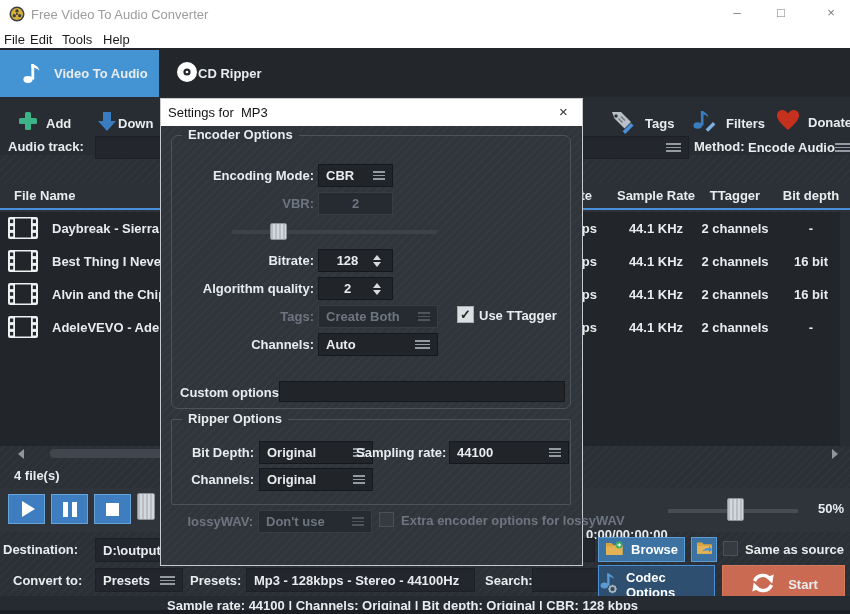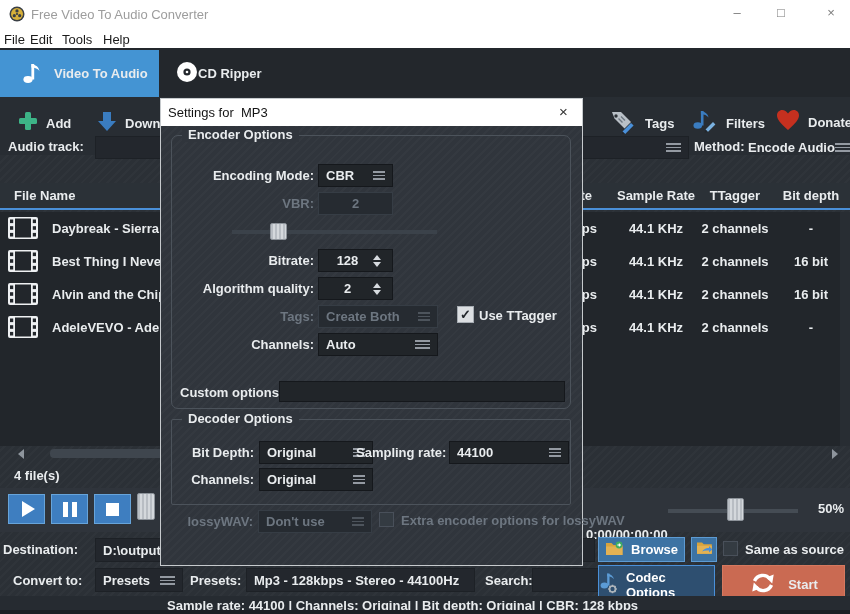--- a/index.html
+++ b/index.html
@@ -101,21 +101,21 @@
   <div class="abs" style="left:0;top:97px;width:850px;height:58px;background:#282d33;">
     <div class="abs" style="left:18px;top:14px;display:flex;align-items:center;gap:8px;">
       <span>
         <svg width="20" height="20" viewBox="0 0 20 20">
             <rect x="7" y="1" width="6" height="18" rx="1.5" fill="#3db487"></rect>
             <rect x="1" y="7" width="18" height="6" rx="1.5" fill="#3db487"></rect>
           </svg>
       </span>
       <span class="lbl">Add</span>
     </div>
-    <div class="abs" style="left:96px;top:13px;display:flex;align-items:center;gap:7px;">
+    <div class="abs" style="left:96px;top:13px;display:flex;align-items:center;gap:0;">
       <span>
         <svg width="22" height="22" viewBox="0 0 22 22">
             <polygon points="11,21 2,11 7,11 7,2 15,2 15,11 20,11" fill="#3a7cc0"></polygon>
           </svg>
       </span>
       <span class="lbl">Down</span>
     </div>
     <div class="abs" style="left:610px;top:12px;display:flex;align-items:center;gap:7px;">
       <span>
         <svg width="28" height="25" viewBox="0 0 28 25">
@@ -407,21 +407,21 @@
         <span class="mi"></span>
       </div>
 
       <span class="abs lbl" style="left:8px;top:249px;">Custom options:</span>
       <div class="abs field" style="left:107px;top:245px;width:286px;height:21px;">
         <span></span>
       </div>
     </div>
 
     <div class="abs gbox" style="left:10px;top:320px;width:400px;height:86px;">
-      <span class="gtitle">Decoder Options</span>
+      <span class="gtitle">Ripper Options</span>
 
       <span class="abs lbl" style="left:0;top:25px;width:82px;text-align:right;">Bit Depth:</span>
       <div class="abs field" style="left:87px;top:21px;width:114px;height:23px;">
         <span>Original</span>
         <span class="mi" style="width:12px;"></span>
       </div>
       <span class="abs lbl" style="left:184px;top:25px;width:88px;text-align:right;">Sampling rate:</span>
       <div class="abs field" style="left:277px;top:21px;width:120px;height:23px;">
         <span>44100</span>
         <span class="mi" style="width:12px;"></span>

